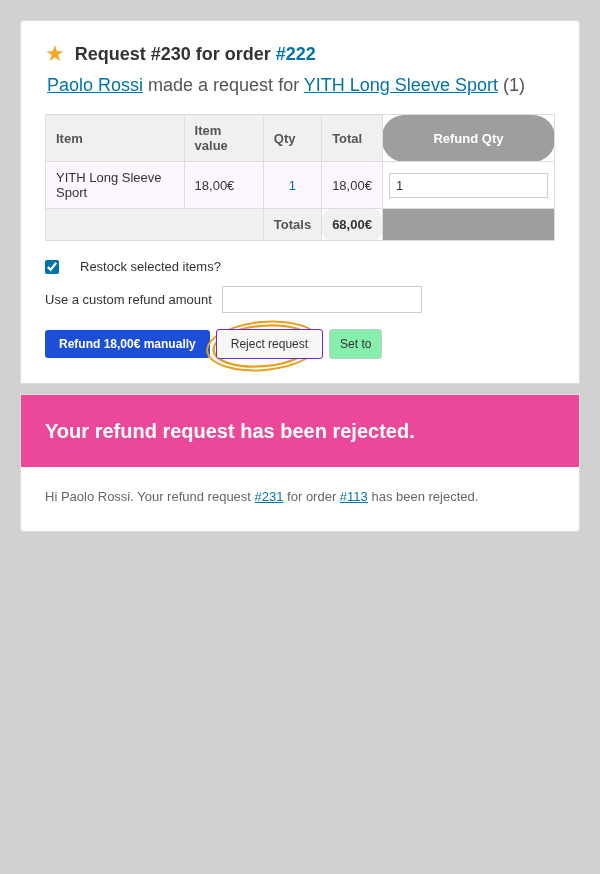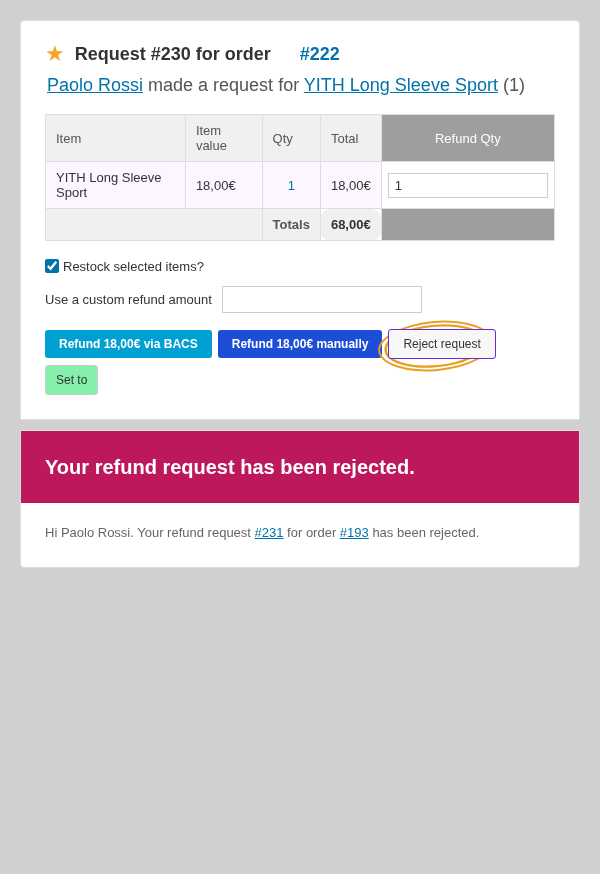--- a/index.html
+++ b/index.html
@@ -40,21 +40,20 @@
       color: #f5a623;
     }
     .panel-title {
       font-size: 18px;
       font-weight: bold;
       color: #333;
     }
     .panel-title a {
       color: #0073aa;
       text-decoration: none;
-      margin-left: 24px;
     }
     .panel-subtitle {
       font-size: 18px;
       color: #555;
       margin-bottom: 18px;
       padding-left: 2px;
     }
     .panel-subtitle a {
       color: #0073aa;
       text-decoration: underline;
@@ -64,28 +63,29 @@
     .refund-table {
       width: 100%;
       border-collapse: collapse;
       margin-bottom: 18px;
     }
     .refund-table thead tr th {
       background: #f0f0f0;
       border: 1px solid #ddd;
       padding: 8px 10px;
       text-align: left;
-      font-weight: normal;
+      font-weight: bold;
       color: #555;
       font-size: 13px;
     }
     .refund-table thead tr th.refund-qty-header {
       background: #9e9e9e;
       color: #fff;
       text-align: center;
+      border-radius: 22px;
     }
     .refund-table tbody tr td {
       border: 1px solid #ddd;
       padding: 8px 10px;
       background: #fdf5ff;
       vertical-align: middle;
     }
     .refund-table tbody tr td.item-name {
       color: #333;
       font-weight: normal;
@@ -120,21 +120,22 @@
       color: #333;
       border-radius: 10px;
     }
     .totals-row td.empty-cell {
       background: #9e9e9e !important;
     }
 
     
     .restock-row {
       display: flex;
-      gap: 4px;
+      align-items: center;
+      gap: 21px;
       margin-bottom: 12px;
     }
     .restock-row input[type="checkbox"] {
       width: 14px;
       height: 14px;
       accent-color: #0073aa;
     }
     .restock-label {
       font-size: 13px;
       color: #333;
@@ -224,21 +225,21 @@
 
     
     .panel-bottom {
       background: #fff;
       border: 1px solid #ddd;
       border-radius: 0 0 4px 4px;
       margin-top: 10px;
       overflow: hidden;
     }
     .rejection-banner {
-      background: #be185d;
+      background: #ec4899;
       padding: 22px 24px;
     }
     .rejection-banner-text {
       color: #fff;
       font-size: 20px;
       font-weight: bold;
       line-height: 1.4;
     }
     .rejection-message {
       padding: 20px 24px 24px;
@@ -302,35 +303,34 @@
       <input type="checkbox" checked="" style="">
       <label class="restock-label">Restock selected items?</label>
     </div>
 
     <div class="custom-refund-row">
       <span class="custom-refund-label">Use a custom refund amount</span>
       <input type="text" class="custom-refund-input" value="" style="">
     </div>
 
     <div class="buttons-row">
-      <button class="btn-bacs">Refund 18,00€ via BACS</button>
       <button class="btn-manually">Refund 18,00€ manually</button>
       <div class="btn-reject-wrapper">
         <svg class="reject-circle" viewBox="0 0 115 50" xmlns="http://www.w3.org/2000/svg">
           <ellipse cx="57" cy="25" rx="54" ry="22" fill="none" stroke="#e8a020" stroke-width="2.5"></ellipse>
         </svg>
         <button class="btn-reject">Reject request</button>
       </div>
       <button class="btn-set-to">Set to</button>
     </div>
 
   </div>
 
   <div class="panel-bottom">
     <div class="rejection-banner">
       <p class="rejection-banner-text">Your refund request has been rejected.</p>
     </div>
     <div class="rejection-message">
-      <span>Hi Paolo Rossi. Your refund request </span><a href="#">#231</a><span> for order </span><a href="#">#193</a><span> has been rejected.</span>
+      <span>Hi Paolo Rossi. Your refund request </span><a href="#">#231</a><span> for order </span><a href="#">#113</a><span> has been rejected.</span>
     </div>
   </div>
 
 </div>
 
 </body></html>

